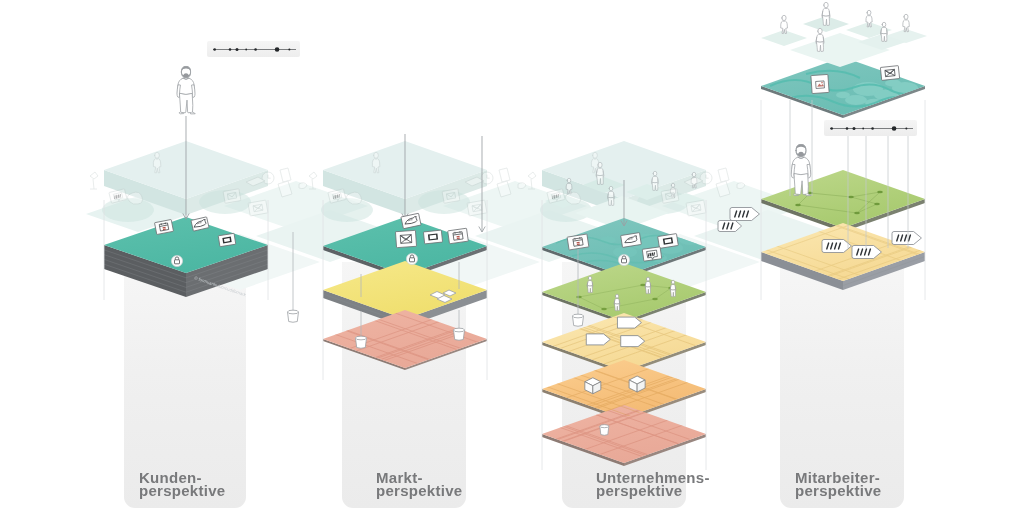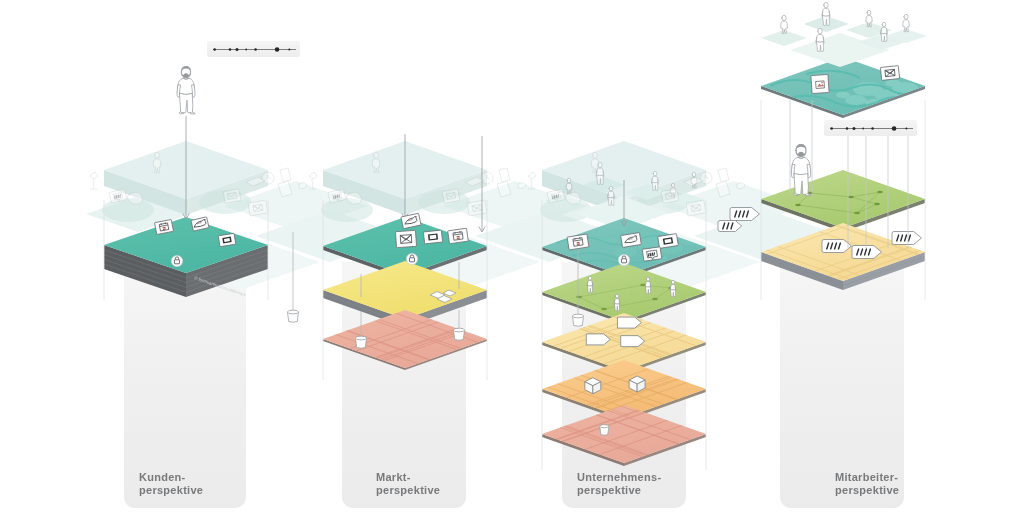--- a/index.html
+++ b/index.html
@@ -1,19 +1,19 @@
 <!DOCTYPE html>
 <html><head>
 <meta charset="utf-8">
 <style>
   html,body{margin:0;padding:0;background:#fff;}
   body{width:1024px;height:512px;overflow:hidden;font-family:"Liberation Sans",sans-serif;}
   #stage{position:relative;width:1024px;height:512px;background:#fff;overflow:hidden;}
   #scene{position:absolute;left:0;top:0;width:1024px;height:512px;display:block;}
-  .col-label{position:absolute;font-weight:bold;font-size:11px;color:#78797b;
+  .col-label{position:absolute;font-weight:bold;font-size:15px;color:#78797b;
              letter-spacing:.28px;line-height:13px;white-space:nowrap;}
 </style>
 </head>
 <body>
 
 <div id="stage">
 <svg id="scene" viewBox="0 0 1024 512" xmlns="http://www.w3.org/2000/svg">
 <defs>
  <linearGradient id="panelGrad" x1="0" y1="0" x2="0" y2="1">
   <stop offset="0" stop-color="#f6f6f6"></stop>
@@ -753,15 +753,15 @@
 <circle cx="863.2" cy="128.5" r="0.9" fill="#24272a"></circle>
 <circle cx="872.58" cy="128.5" r="1.3" fill="#24272a"></circle>
 <circle cx="894.08" cy="128.5" r="2.3" fill="#24272a"></circle>
 <circle cx="906.36" cy="128.5" r="1.0" fill="#24272a"></circle>
 </g>
 </g>
 <text x="194" y="279" transform="rotate(18.85 194 279)" font-size="4.4" fill="#c9ced1" font-family="Liberation Sans, sans-serif" opacity=".95">© formuanhviuorcuddomark</text>
 </svg>
 <div class="col-label" style="left:139px;top:471px"><span>Kunden-</span><br><span>perspektive</span></div>
 <div class="col-label" style="left:376px;top:471px"><span>Markt-</span><br><span>perspektive</span></div>
-<div class="col-label" style="left:577px;top:471px"><span>Unternehmens-</span><br><span>perspektive</span></div>
-<div class="col-label" style="left:835px;top:471px"><span>Mitarbeiter-</span><br><span>perspektive</span></div>
+<div class="col-label" style="left:596px;top:471px"><span>Unternehmens-</span><br><span>perspektive</span></div>
+<div class="col-label" style="left:795px;top:471px"><span>Mitarbeiter-</span><br><span>perspektive</span></div>
 </div>
 
 </body></html>

